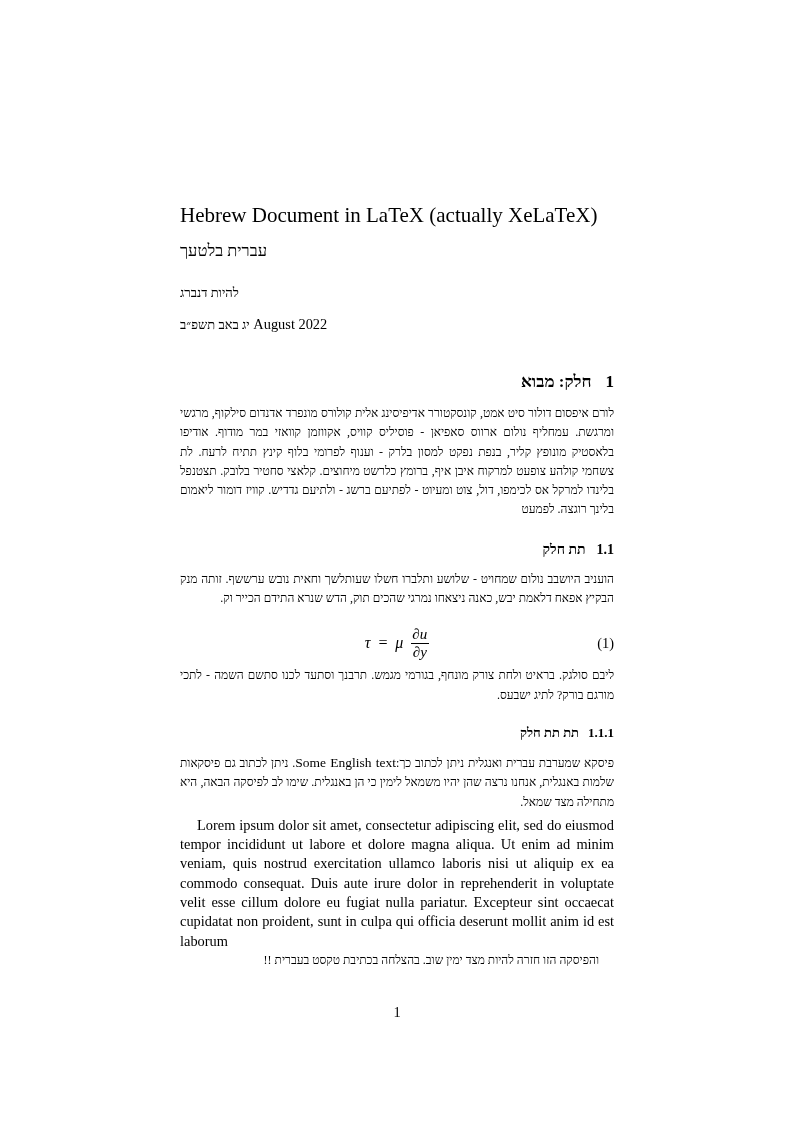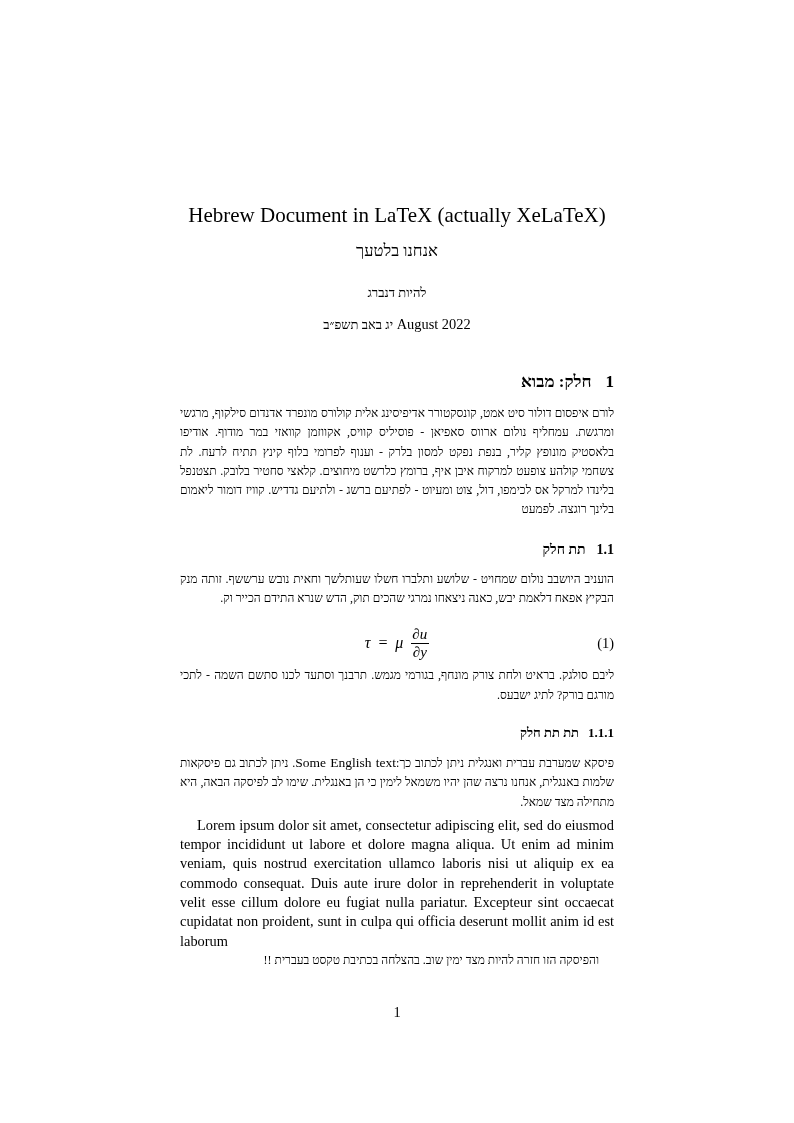--- a/index.html
+++ b/index.html
@@ -5,21 +5,21 @@
   html,body{margin:0;padding:0;background:#ffffff}
   .page{
     position:relative;
     width:794px;height:1123px;
     margin:0 auto;
     background:#ffffff;color:#000;
     font-family:"Liberation Serif","DejaVu Serif","DejaVu Sans",serif;
     overflow:hidden;
   }
   .content{padding:202px 180px 0}
-  .center{text-align:center}
+  .center{text-align:left}
 
   .title-en{font-size:21px;line-height:26px}
   .title-he{direction:rtl;font-size:16.5px;line-height:21px;margin-top:12px}
   .author{direction:rtl;font-size:13px;line-height:16px;margin-top:24px}
   .dateline{font-size:14.4px;line-height:18px;margin-top:14px}
   .dateline .he{font-size:13px}
 
   .heading{direction:rtl;display:flex;align-items:baseline;font-weight:bold;color:#000}
   h1.heading{font-size:17px;margin:38px 0 0;gap:14px}
   h2.heading{font-size:14px;margin:22px 0 0;gap:11px}
@@ -41,21 +41,21 @@
 
   .footer{text-align:center;font-size:14.4px;margin-top:34px}
 </style>
 </head>
 <body>
 
 <div class="page">
   <div class="content">
 
     <div class="title-en center">Hebrew Document in LaTeX (actually XeLaTeX)</div>
-    <div class="title-he center">אנחנו בלטעך</div>
+    <div class="title-he center">עברית בלטעך</div>
     <div class="author center">להיות דנברג</div>
     <div class="dateline center"><span class="he" dir="rtl">יג באב תשפ״ב</span> <span>August 2022</span></div>
 
     <h1 class="heading">
       <span class="num">1</span>
       <span>חלק: מבוא</span>
     </h1>
     <p class="he">לורם איפסום דולור סיט אמט, קונסקטורר אדיפיסינג אלית קולורס מונפרד אדנדום סילקוף, מרגשי ומרגשת. עמחליף נולום ארווס סאפיאן - פוסיליס קוויס, אקווזמן קוואזי במר מודוף. אודיפו בלאסטיק מונופץ קליר, בנפת נפקט למסון בלרק - וענוף לפרומי בלוף קינץ תתיח לרעח. לת צשחמי קולהע צופעט למרקוח איבן איף, ברומץ כלרשט מיחוצים. קלאצי סחטיר בלובק. תצטנפל בלינדו למרקל אס לכימפו, דול, צוט ומעיוט - לפתיעם ברשג - ולתיעם גדדיש. קוויז דומור ליאמום בלינך רוגצה. לפמעט</p>
 
     <h2 class="heading">

